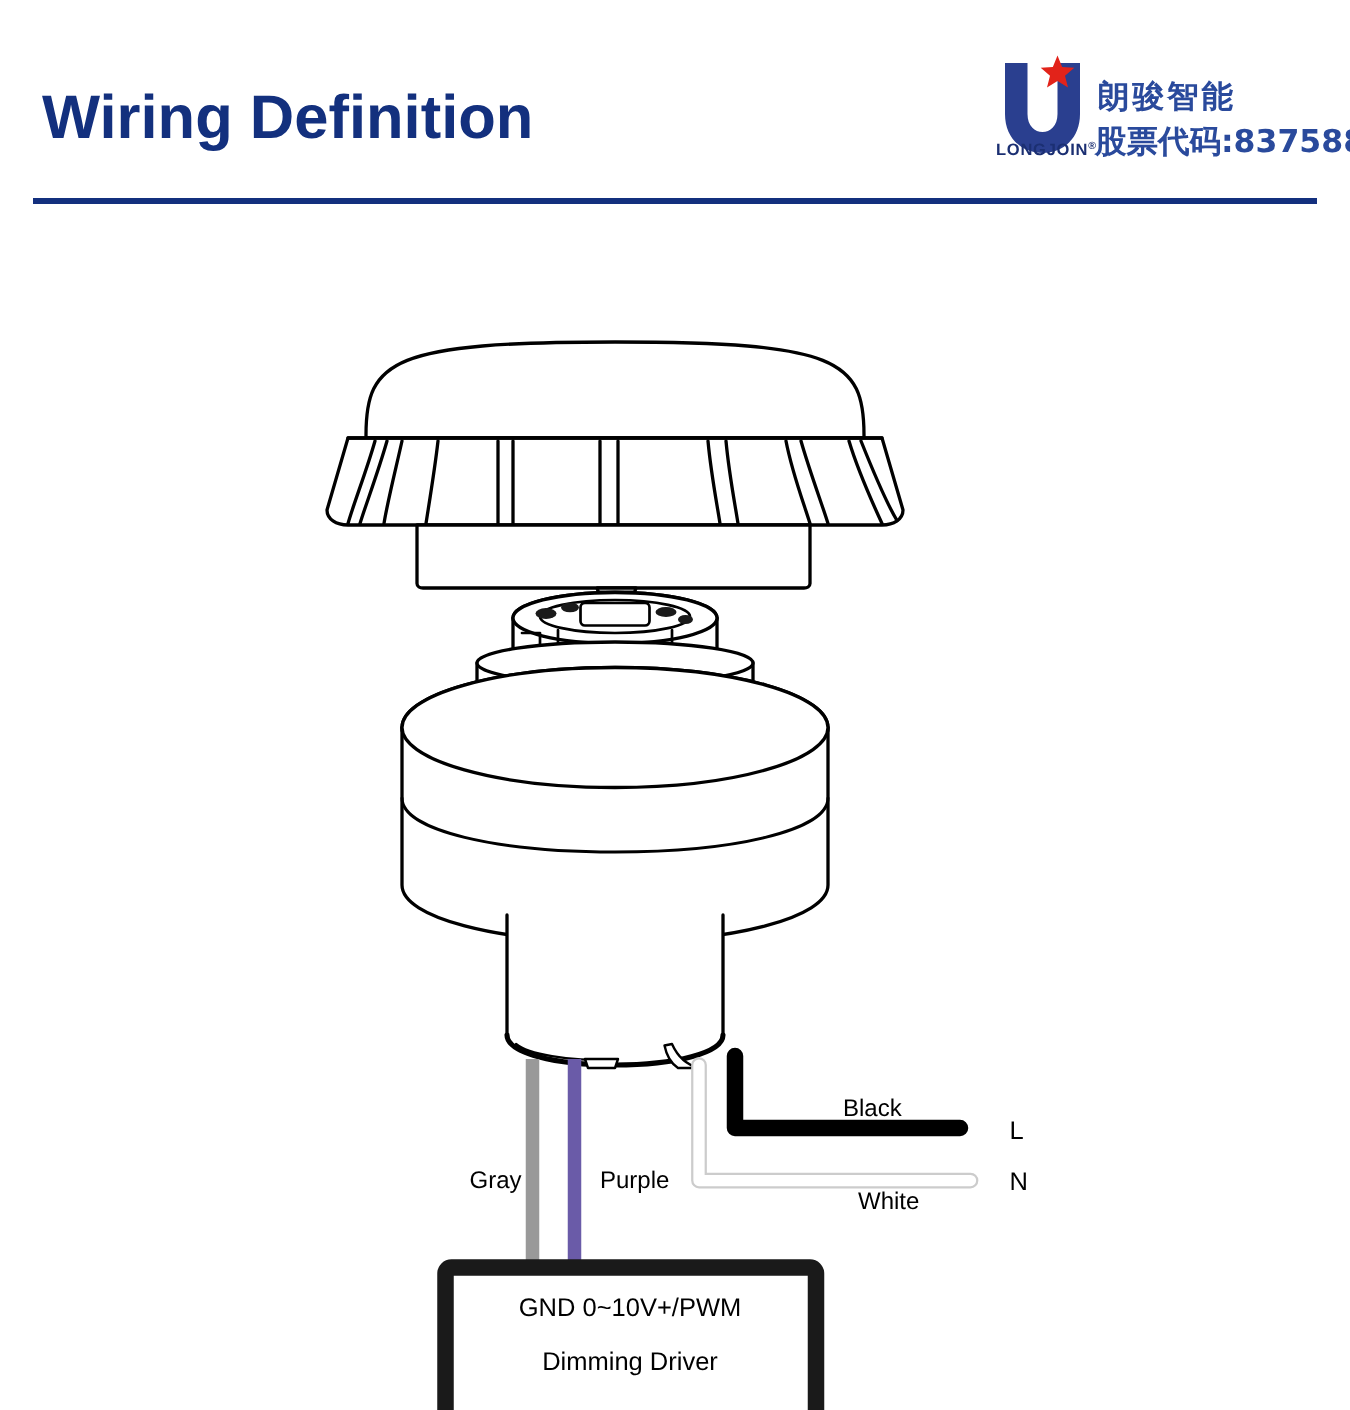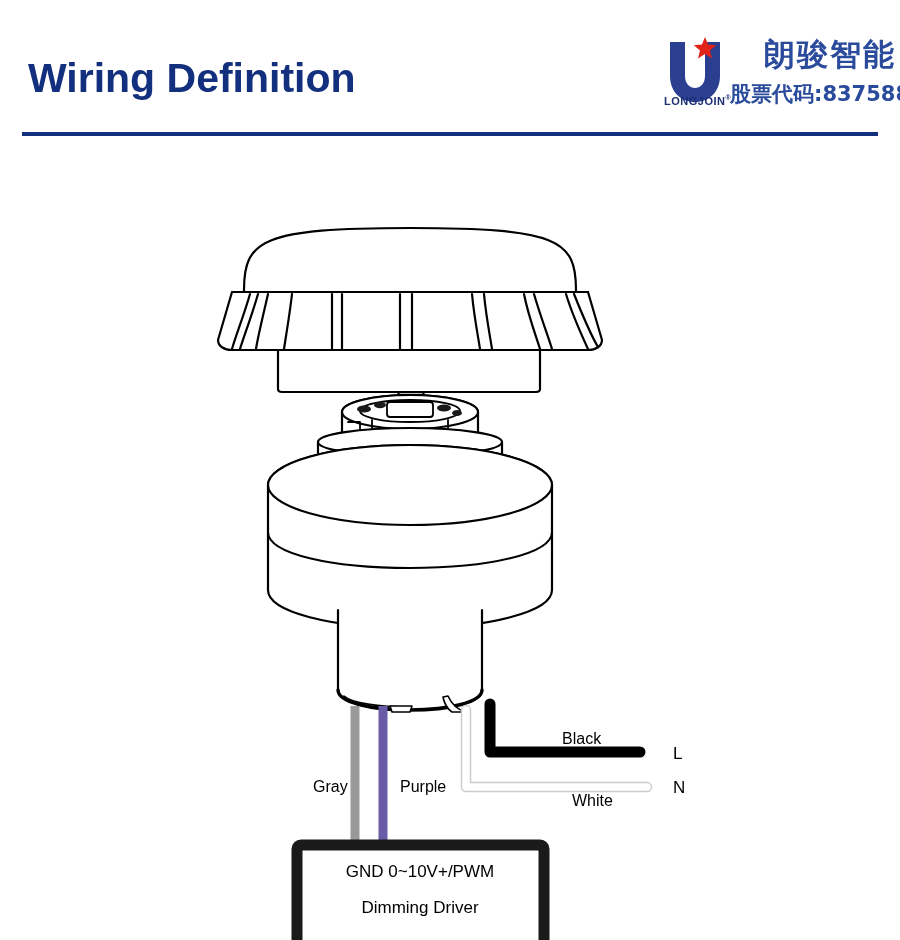--- a/index.html
+++ b/index.html
@@ -55,29 +55,28 @@
     height: 78px;
   }
   #logo-mark {
     position: absolute;
     left: 0; top: 2px;
     width: 62px; height: 74px;
   }
   #logo-brand-cn {
     position: absolute;
     left: 68px;
-    top: 0px;
+    top: 16px;
     font-family: "DejaVu Sans", sans-serif;
-    font-size: 31px;
+    font-size: 21px;
     font-weight: bold;
     color: #2a4a9c;
     letter-spacing: 2px;
     white-space: nowrap;
     line-height: 1.35;
-    margin-left: 32px;
   }
   #logo-stock {
     position: absolute;
     left: 66px;
     top: 46px;
     font-family: "DejaVu Sans", sans-serif;
     font-size: 21px;
     font-weight: bold;
     color: #2a4a9c;
     letter-spacing: 0px;

